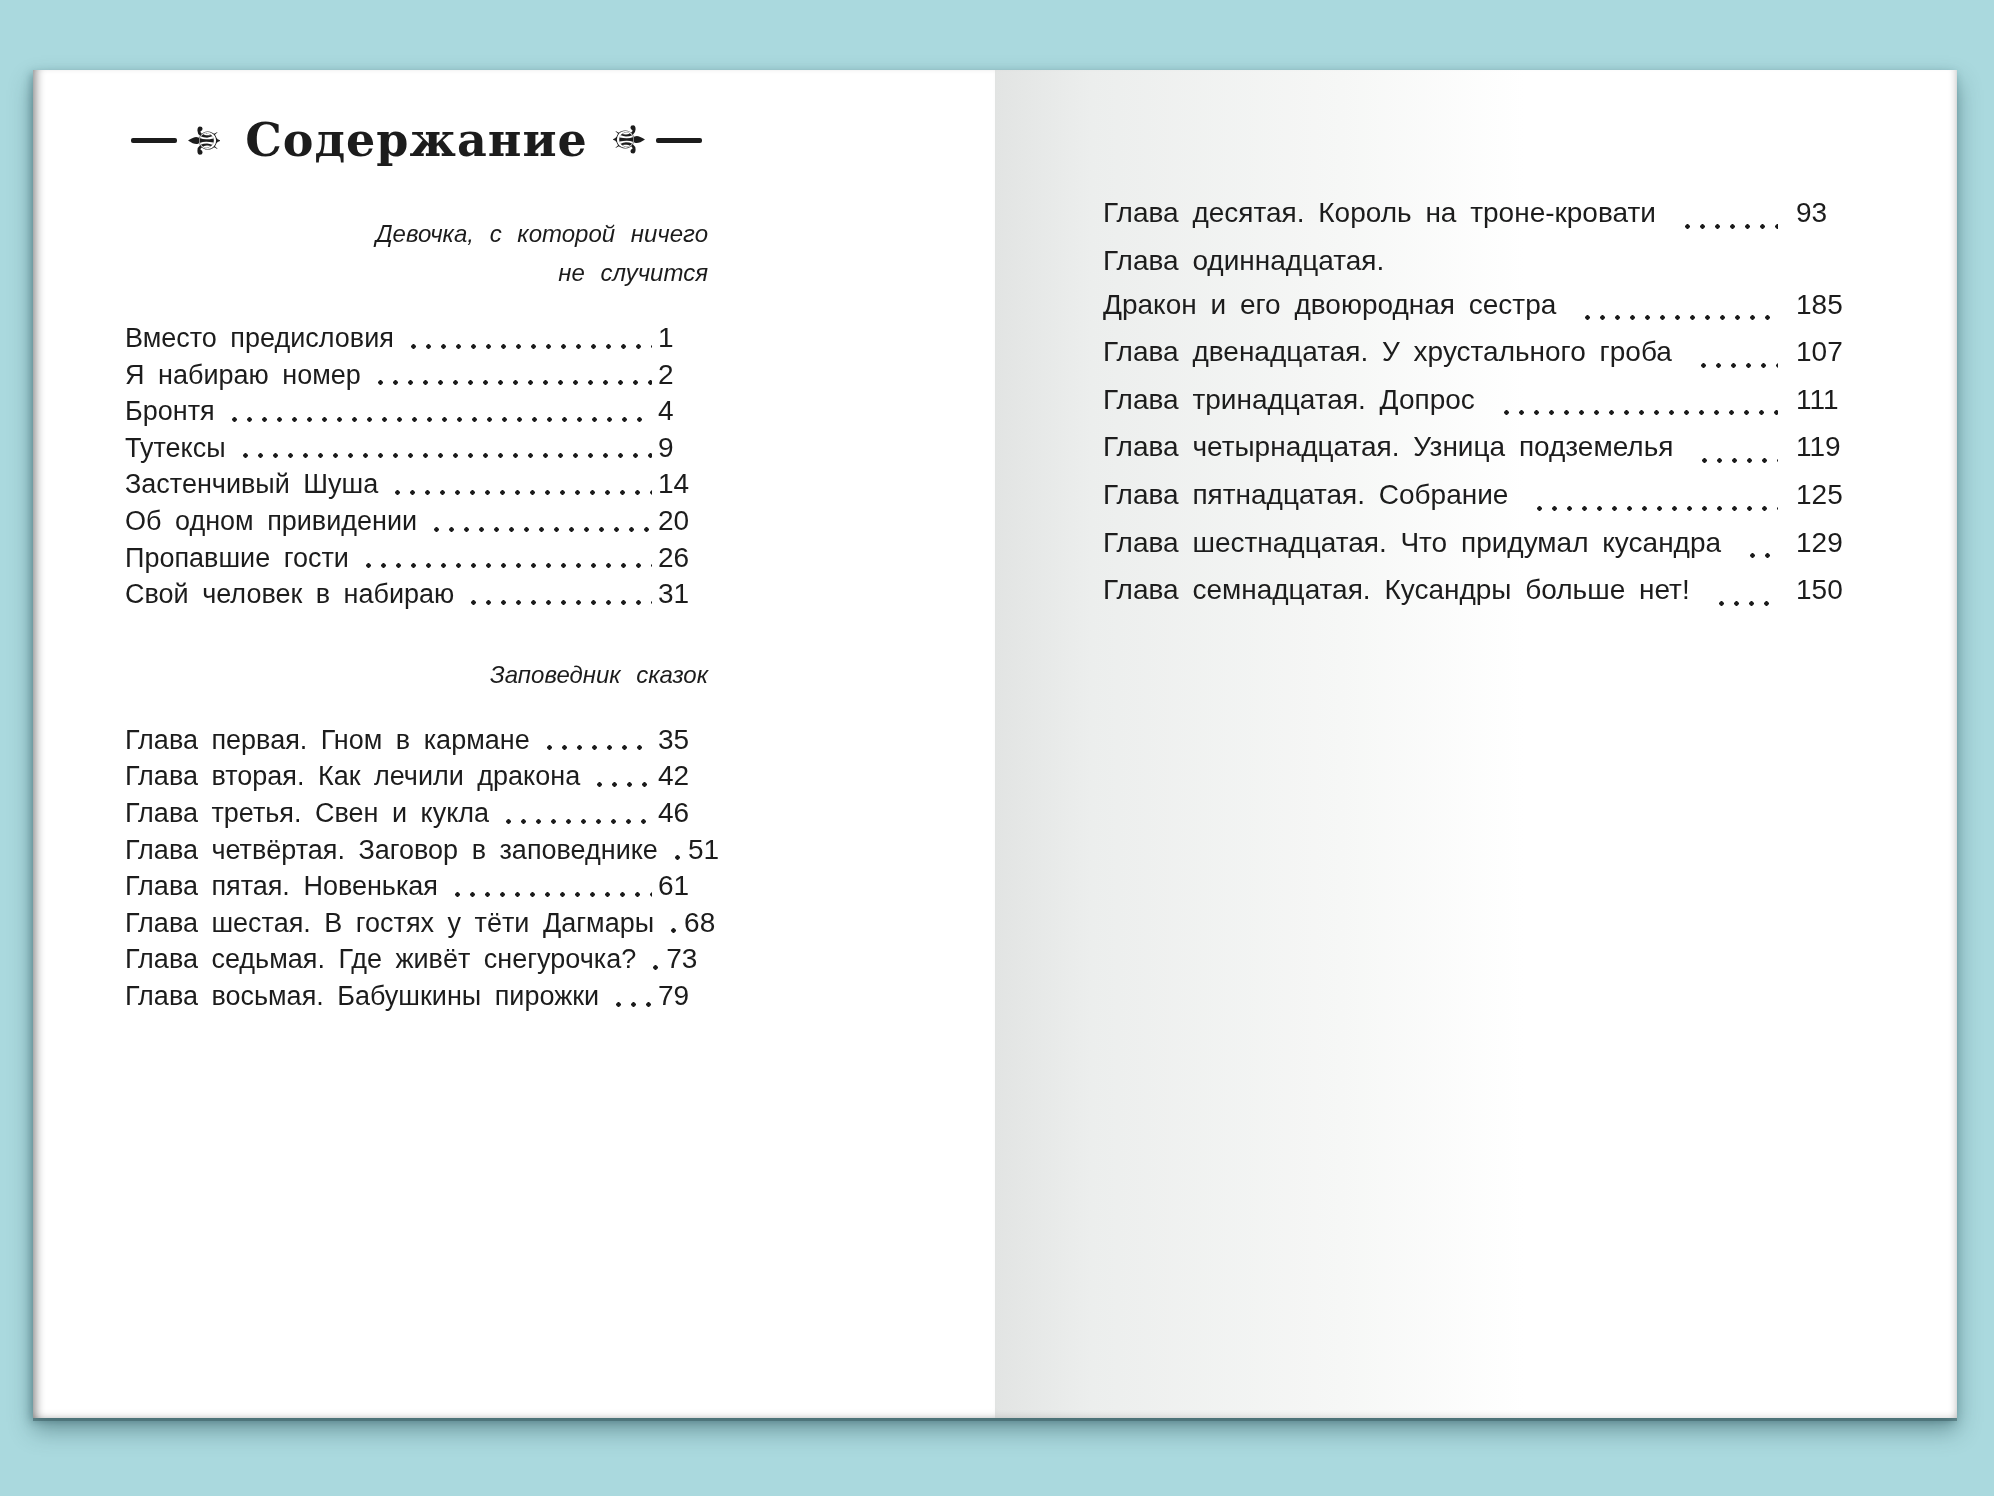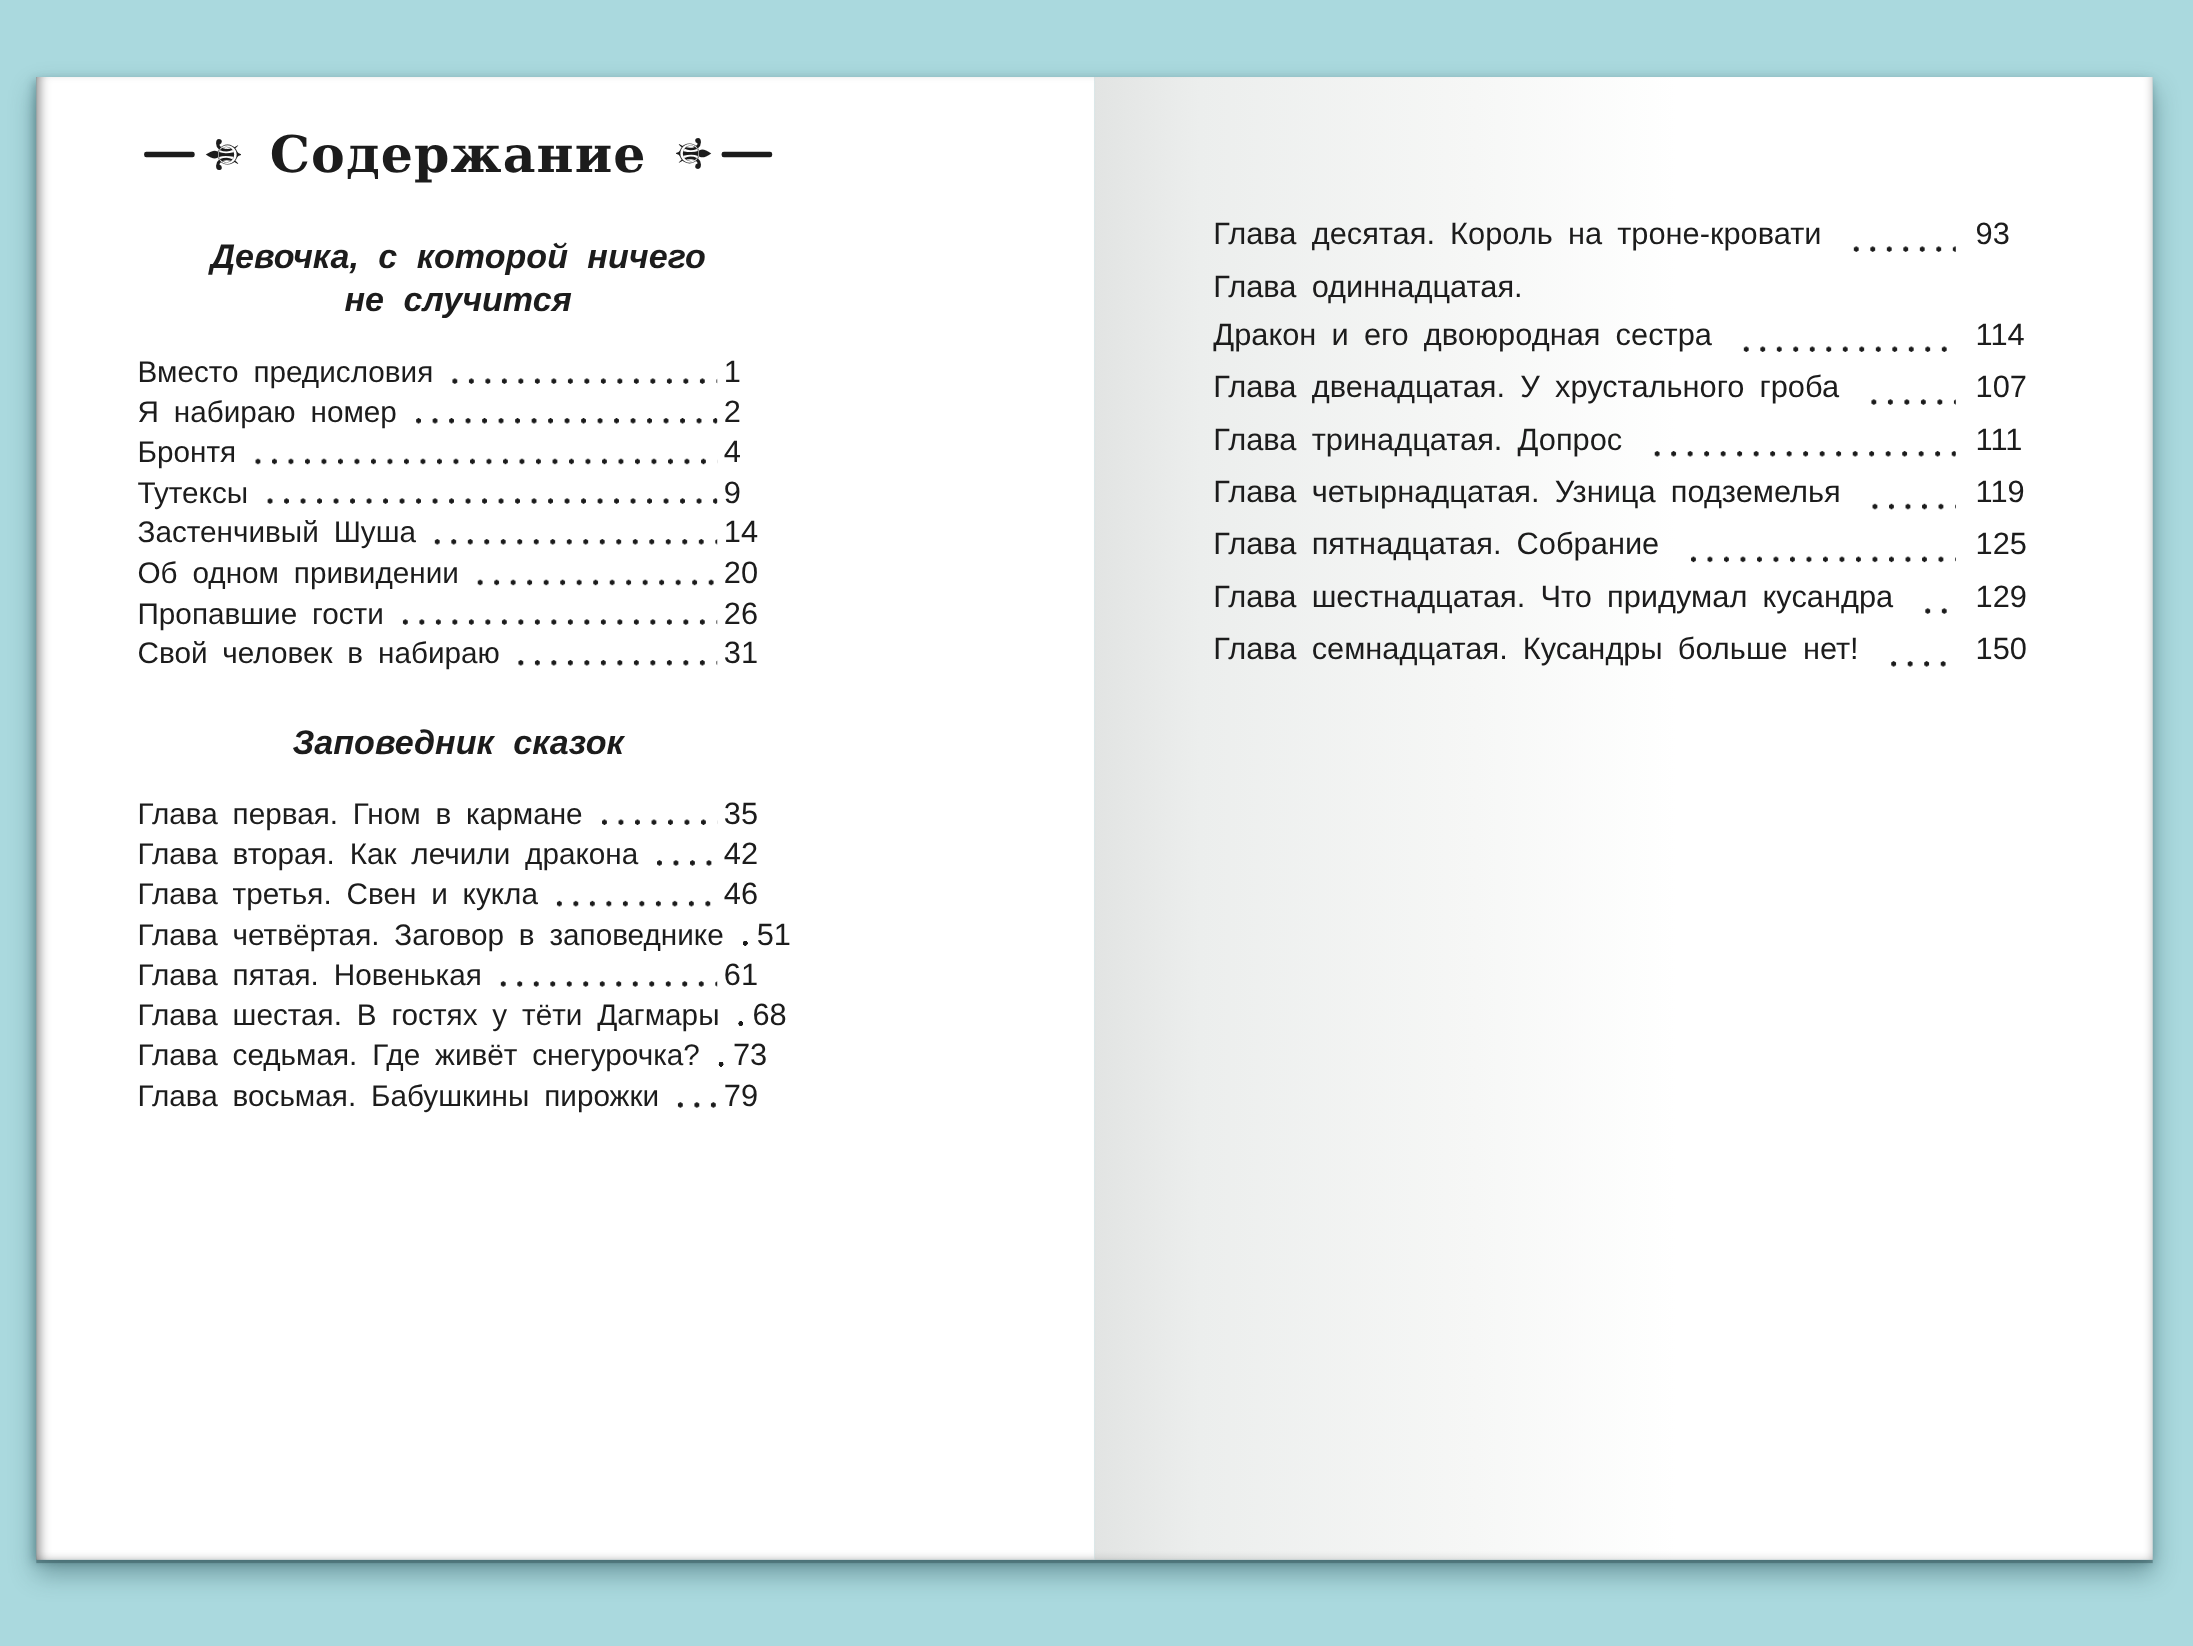--- a/index.html
+++ b/index.html
@@ -56,24 +56,24 @@
   .fleur {
     font-family: "DejaVu Sans", sans-serif;
     font-size: 44px;
     line-height: 1;
     font-weight: 400;
   }
   .fleur.point-left  { transform: rotate(-90deg); }
   .fleur.point-right { transform: rotate(90deg); }
 
   .section-heading {
-    font-size: 31px;
+    font-size: 24px;
     font-style: italic;
-    font-weight: 700;
-    text-align: center;
+    font-weight: 400;
+    text-align: right;
     line-height: 39px;
     word-spacing: 9px;
     margin: 42px 0 0 0;
   }
   .toc-list { margin-top: 28px; }
 
   .toc-block .pre-line {
     font-size: 27px;
     line-height: 40px;
     word-spacing: 6px;
@@ -252,21 +252,21 @@
             <span class="label">Глава десятая. Король на троне-кровати</span>
             <span class="leader"></span>
             <span class="pagenum">93</span>
           </div>
         </div>
         <div class="toc-block">
           <div class="pre-line">Глава одиннадцатая.</div>
           <div class="row">
             <span class="label">Дракон и его двоюродная сестра</span>
             <span class="leader"></span>
-            <span class="pagenum">114</span>
+            <span class="pagenum">185</span>
           </div>
         </div>
         <div class="toc-block">
           <div class="row">
             <span class="label">Глава двенадцатая. У хрустального гроба</span>
             <span class="leader"></span>
             <span class="pagenum">107</span>
           </div>
         </div>
         <div class="toc-block">

